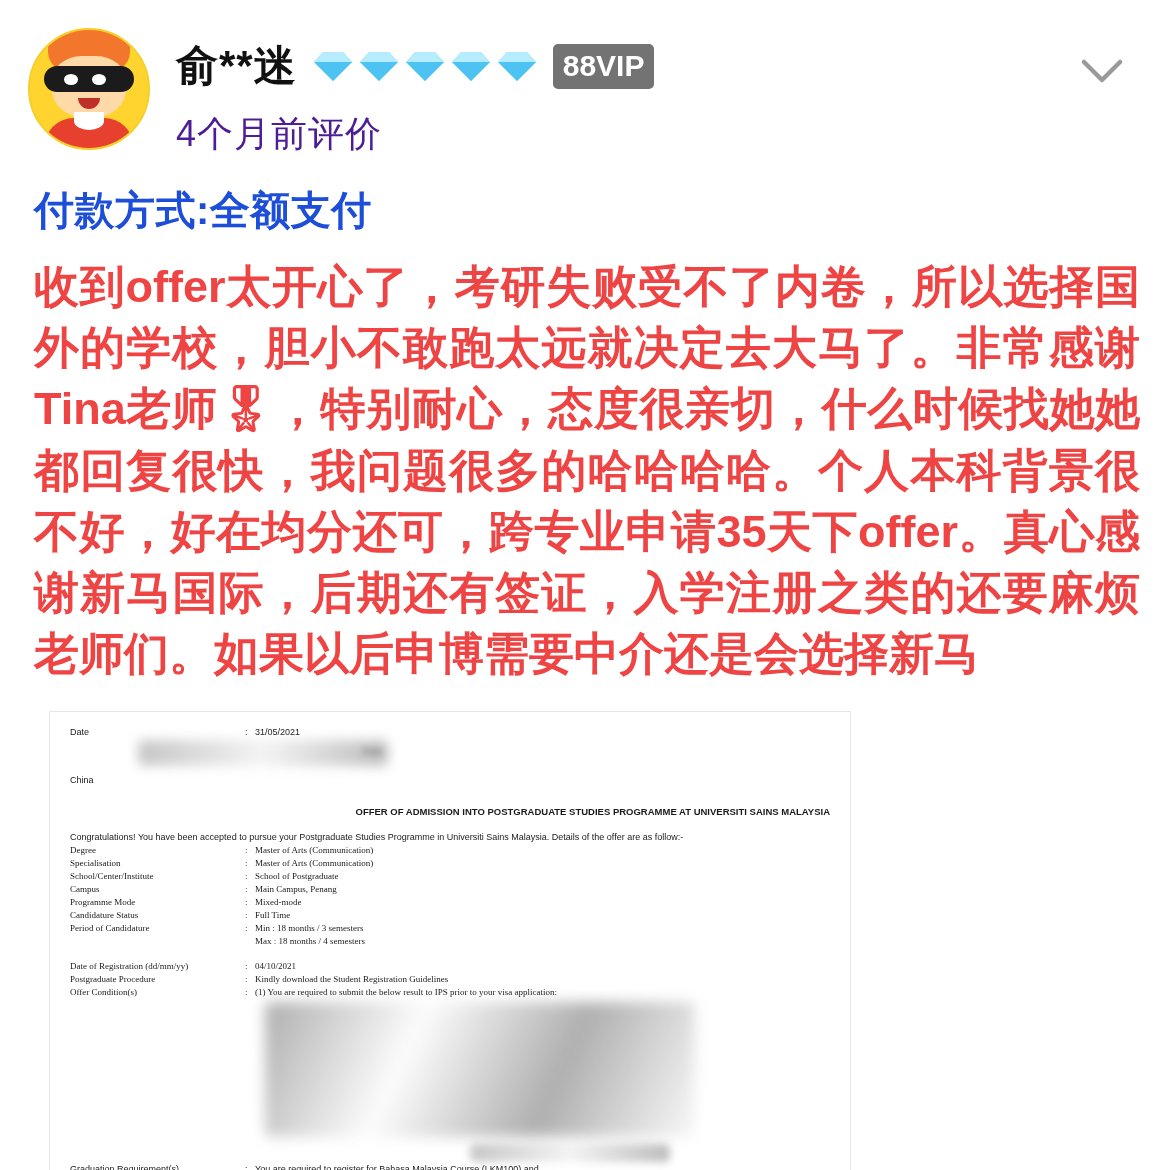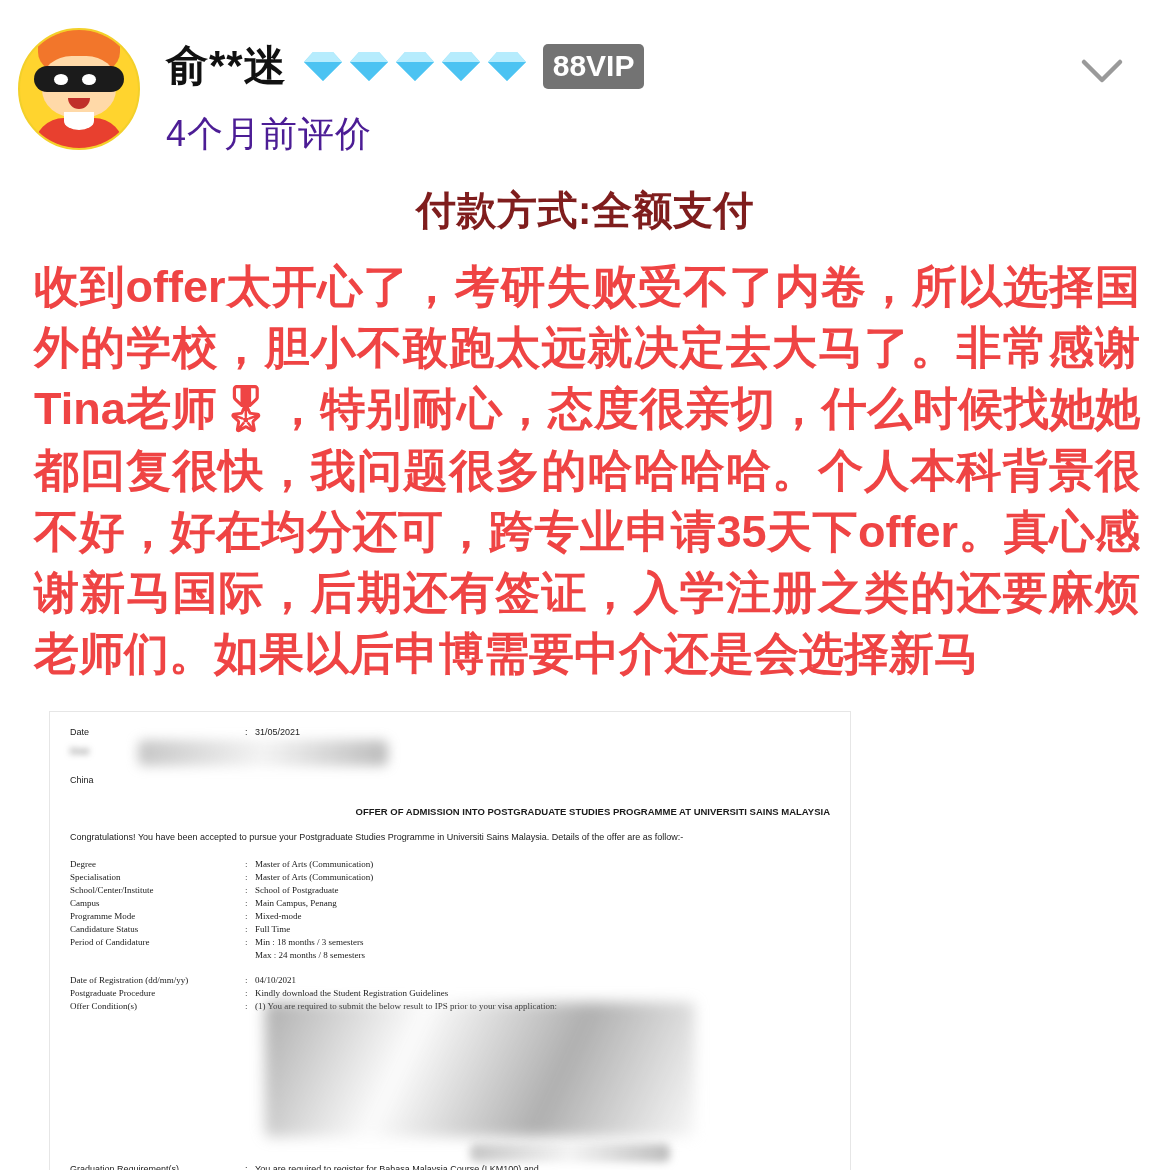--- a/index.html
+++ b/index.html
@@ -21,21 +21,21 @@
     height: 1170px;
     background: #ffffff;
     box-sizing: border-box;
     padding: 0;
   }
 
   
   .header {
     display: flex;
     align-items: flex-start;
-    padding: 28px 34px 0 18px;
+    padding: 28px 34px 0 28px;
     position: relative;
   }
 
   .avatar {
     width: 118px;
     height: 118px;
     border-radius: 50%;
     background: #ffd42e;
     position: relative;
     flex: 0 0 auto;
@@ -179,23 +179,22 @@
     width: 56px;
     height: 56px;
     cursor: pointer;
   }
 
   
   .pay-method {
     margin: 24px 34px 0 34px;
     font-size: 40px;
     font-weight: bold;
-    color: #7f1d1d;
+    color: #1d4ed8;
     letter-spacing: 0.5px;
-    text-align: center;
   }
 
   .review-body {
     margin: 18px 30px 0 34px;
     font-size: 45px;
     line-height: 1.36;
     font-weight: bold;
     color: #ef4444;
     letter-spacing: 0px;
     text-align: justify;
@@ -213,31 +212,31 @@
     overflow: hidden;
     font-family: "Liberation Sans", sans-serif;
     color: #1a1a1a;
   }
   .doc-inner {
     position: relative;
     padding: 14px 20px;
     font-size: 9px;
     line-height: 1.45;
   }
-  .doc-row { display: flex; }
+  .doc-row { display: flex; justify-content: center; }
   .doc-label { width: 175px; flex: 0 0 175px; }
   .doc-colon { width: 10px; flex: 0 0 10px; }
   .doc-val { flex: 1 1 auto; }
   .doc-title {
     font-weight: bold;
     font-size: 9.5px;
     margin: 18px 0 12px 0;
     text-align: right;
   }
-  .doc-para { margin-bottom: 14px; }
+  .doc-para { }
   .doc-block { margin-bottom: 12px; font-family: Liberation Serif, serif; }
   .blurred {
     filter: blur(3px);
     color: #555;
   }
   .smudge {
     position: absolute;
     background: linear-gradient(100deg, rgba(150,150,150,0.55), rgba(210,210,210,0.25), rgba(120,120,120,0.5));
     filter: blur(6px);
     border-radius: 6px;
@@ -379,21 +378,21 @@
           <span class="doc-val">Full Time</span>
         </div>
         <div class="doc-row">
           <span class="doc-label">Period of Candidature</span>
           <span class="doc-colon">:</span>
           <span class="doc-val">Min : 18 months / 3 semesters</span>
         </div>
         <div class="doc-row">
           <span class="doc-label"></span>
           <span class="doc-colon">&nbsp;</span>
-          <span class="doc-val">Max : 24 months / 8 semesters</span>
+          <span class="doc-val">Max : 18 months / 4 semesters</span>
         </div>
       </div>
 
       <div class="doc-block">
         <div class="doc-row">
           <span class="doc-label">Date of Registration (dd/mm/yy)</span>
           <span class="doc-colon">:</span>
           <span class="doc-val">04/10/2021</span>
         </div>
         <div class="doc-row">

